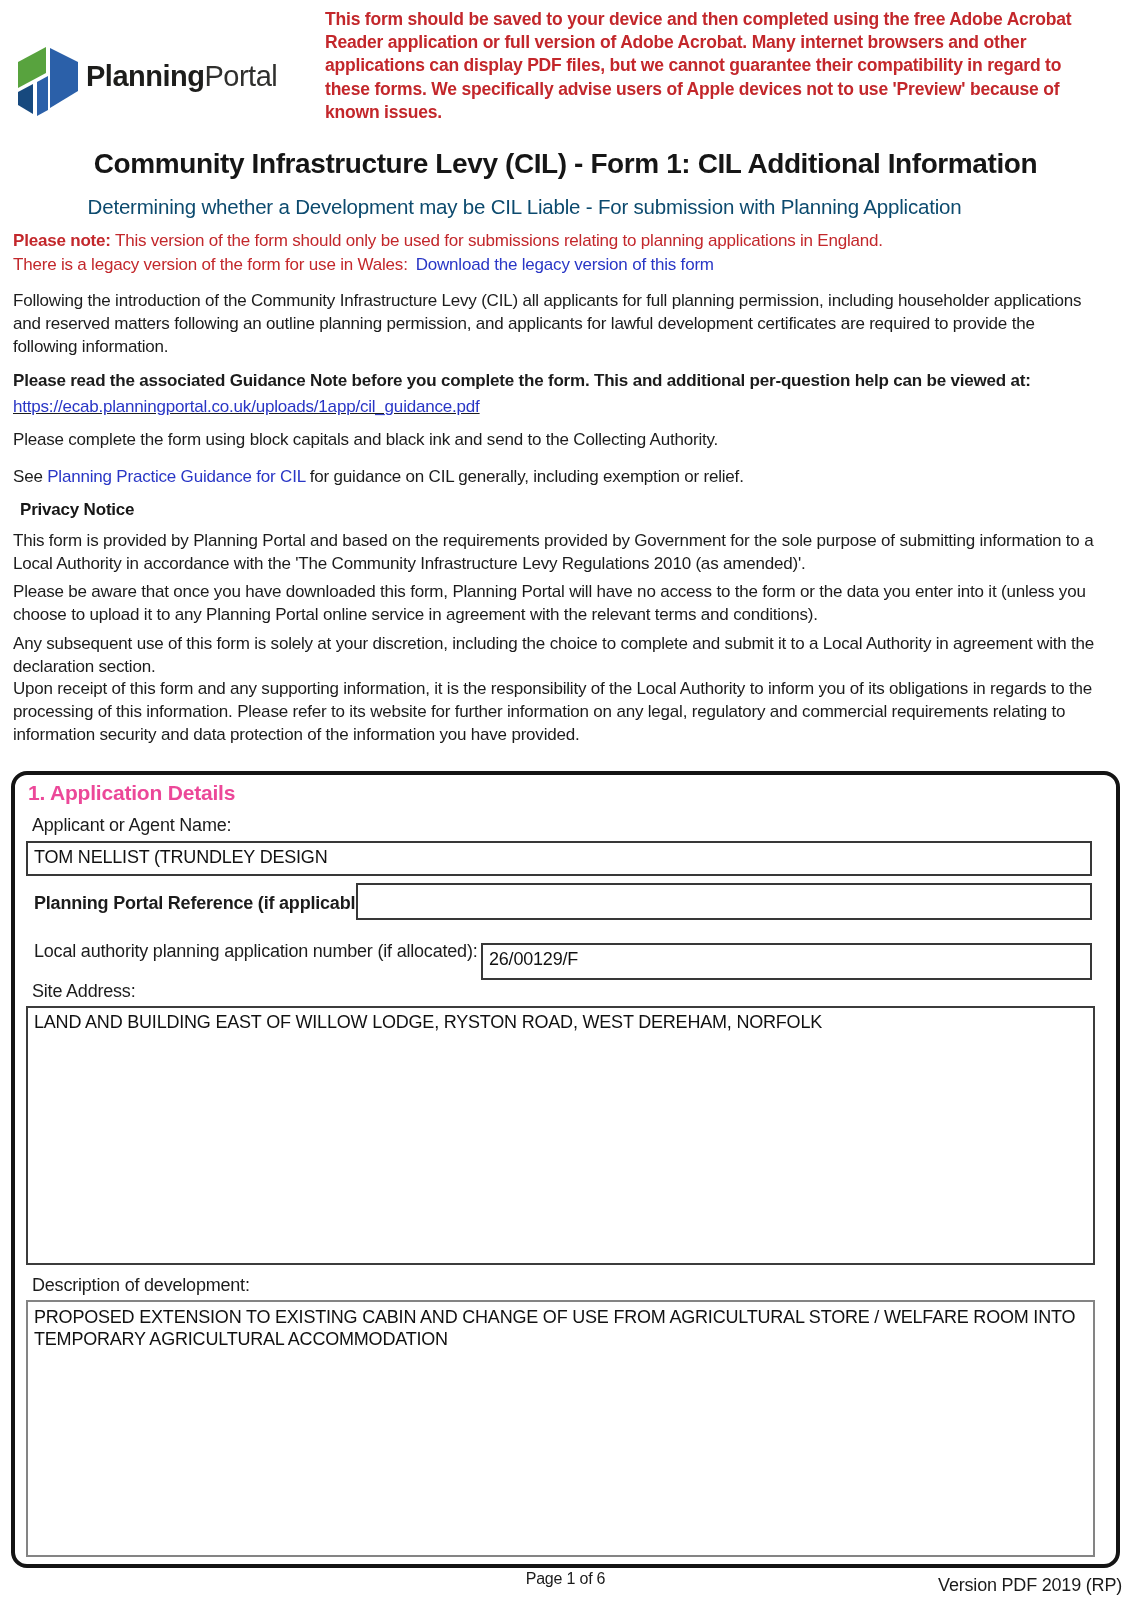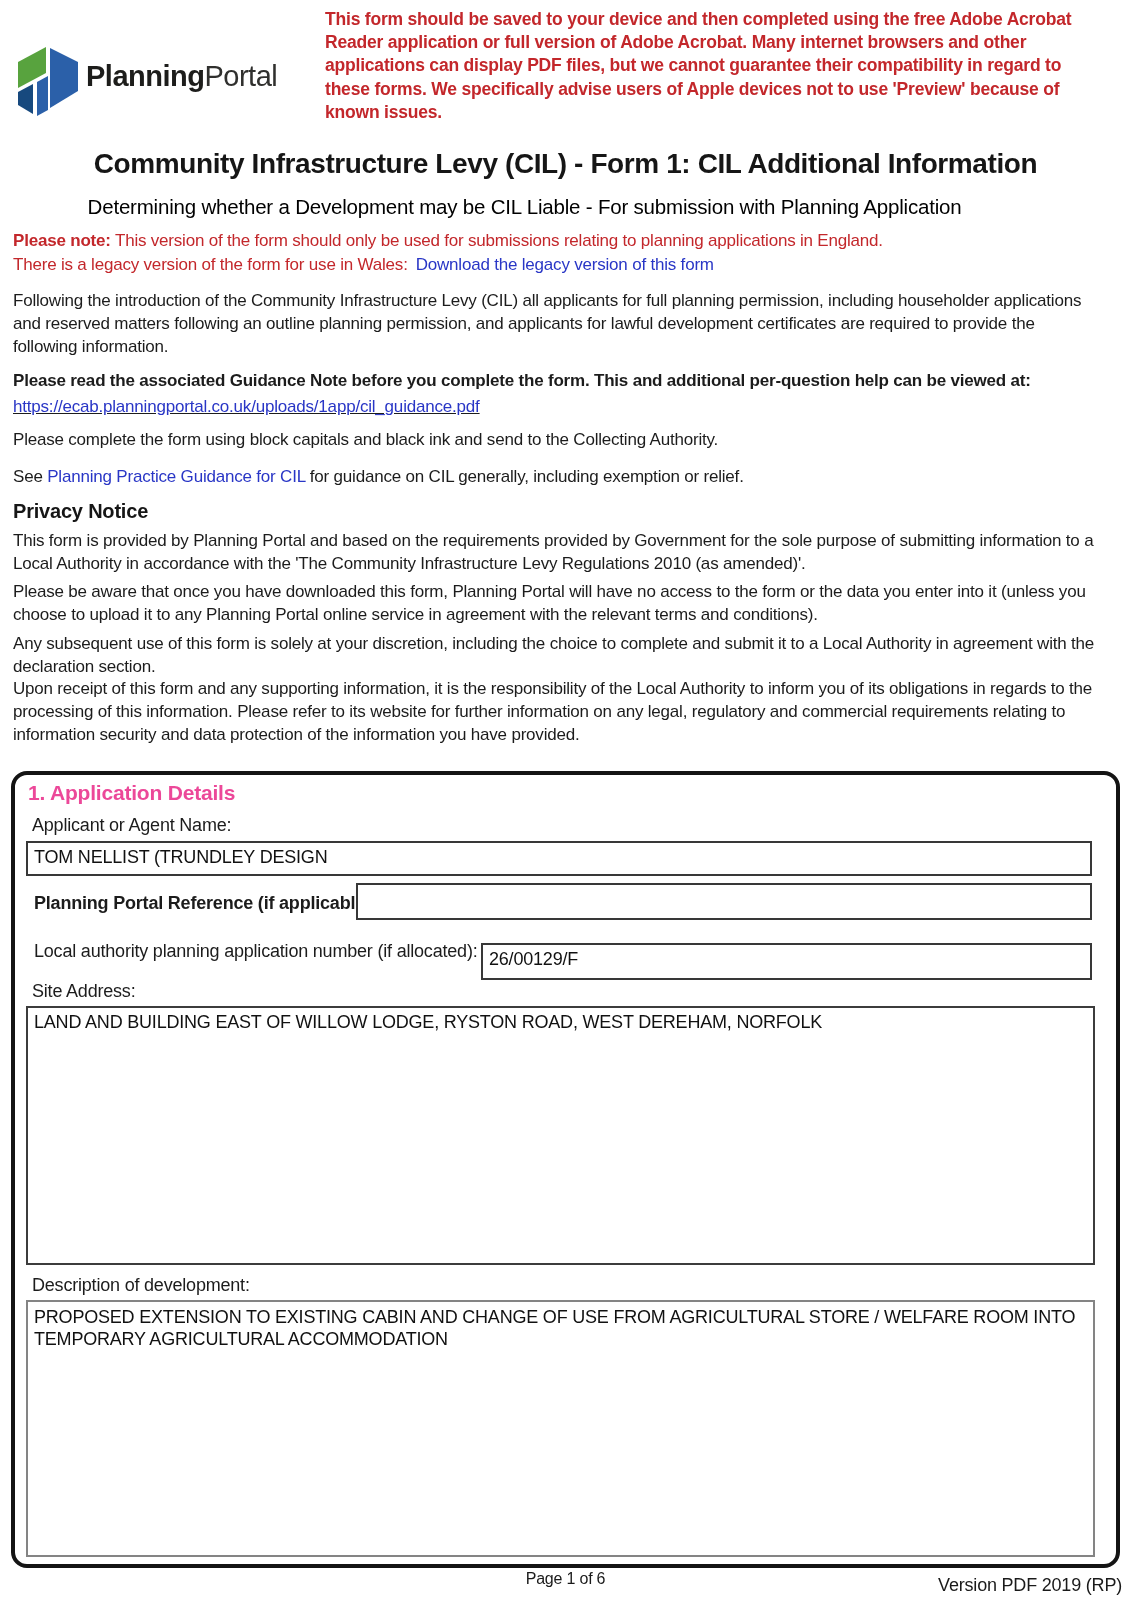--- a/index.html
+++ b/index.html
@@ -13,35 +13,35 @@
   .logo-icon{left:16px;top:42px;width:64px;height:76px;}
   .logo-text{left:86px;top:60px;font-size:29px;letter-spacing:-0.5px;color:#1d1d1b;}
   .logo-text .bold{font-weight:700;}
   .logo-text .light{font-weight:400;color:#30302e;}
   .device-warning{
     left:325px;top:8px;width:774px;font-size:17.5px;line-height:23.2px;
     font-weight:700;color:#c3272b;
   }
   
   .title{left:0;top:148px;width:1131px;text-align:center;font-size:28px;font-weight:700;letter-spacing:-0.4px;color:#161616;}
-  .subtitle{left:0;top:195px;width:1049px;text-align:center;font-size:20.5px;font-weight:400;color:#000000;}
+  .subtitle{left:0;top:195px;width:1049px;text-align:center;font-size:20.5px;font-weight:400;color:#0c4a6e;}
   
   .note1{left:13px;top:231px;width:1090px;font-size:17px;color:#c3272b;}
   .note1 .nlabel{font-weight:700;}
   .note2{left:13px;top:255px;width:1090px;font-size:17px;color:#c3272b;}
   a.blue{color:#2936c6;text-decoration:none;cursor:pointer;margin-top:24px;}
   .note2 a.blue{margin-left:8px;}
   
   .para{left:13px;width:1086px;font-size:17px;line-height:23.2px;color:#1c1c1c;}
   .p-intro{top:289px;}
   .p-guidance{top:369px;font-weight:700;}
   .p-url{top:395px;text-decoration:underline;}
   .p-complete{top:428px;}
   .p-see{top:465px;}
-  .privacy-h{left:13px;top:500px;font-size:20px;font-weight:700;color:#161616;text-align:center;}
+  .privacy-h{left:20px;top:500px;font-size:17px;font-weight:700;color:#161616;text-align:center;}
   .pp1{top:529px;}
   .pp2{top:580px;}
   .pp3{top:632px;}
   .pp4{top:677px;}
   
   .section-box{
     left:11px;top:771px;width:1101px;height:789px;
     border:4px solid #141414;border-radius:16px;background:#fff;
   }
   .sec-h{left:13px;top:6px;font-size:21px;font-weight:700;color:#ec4899;}

